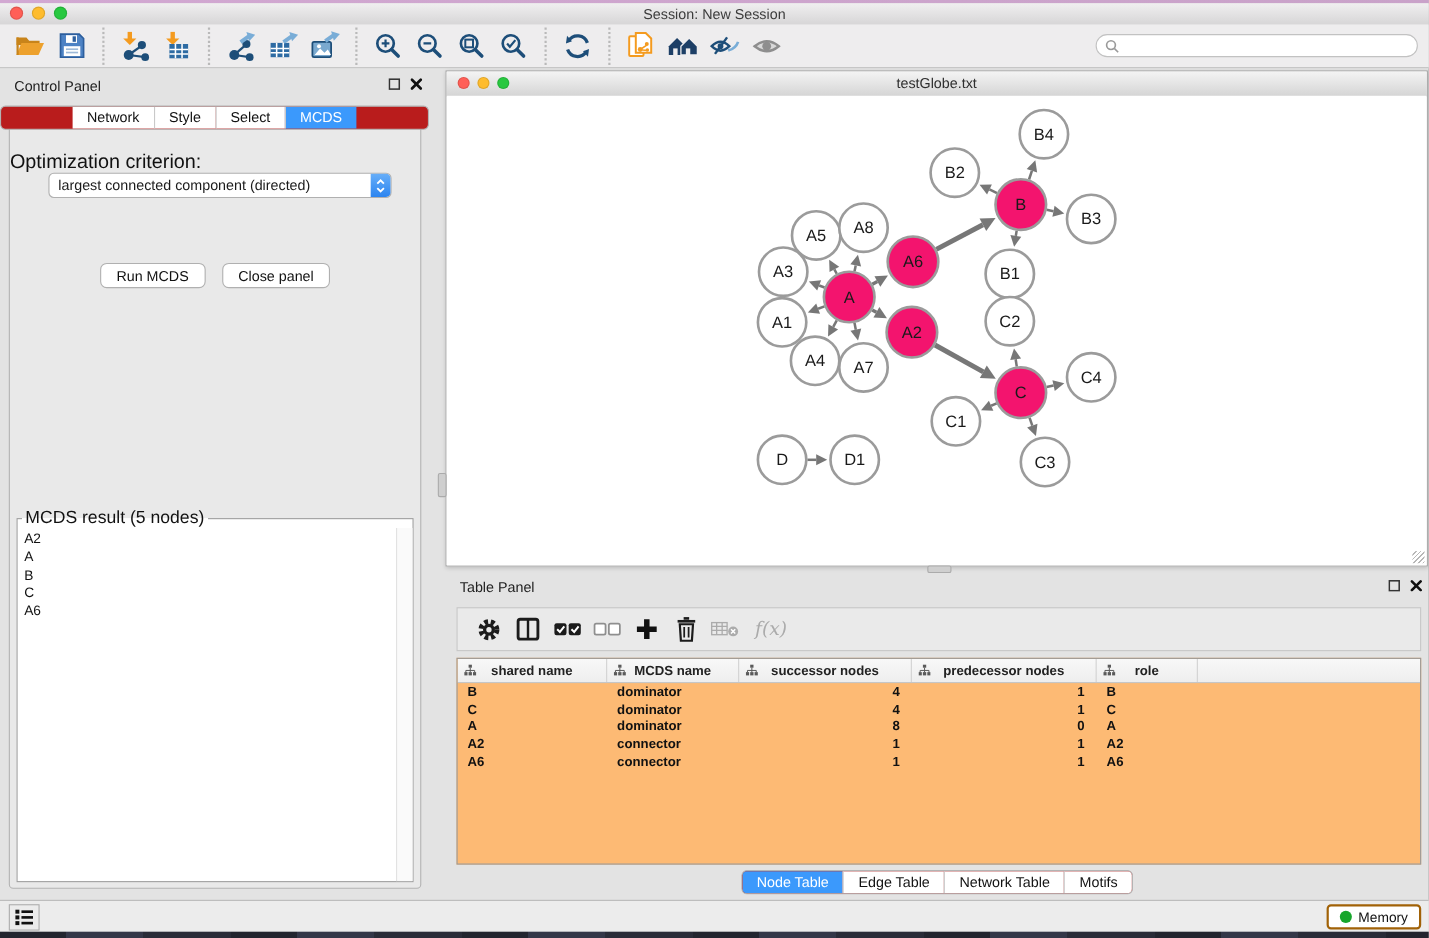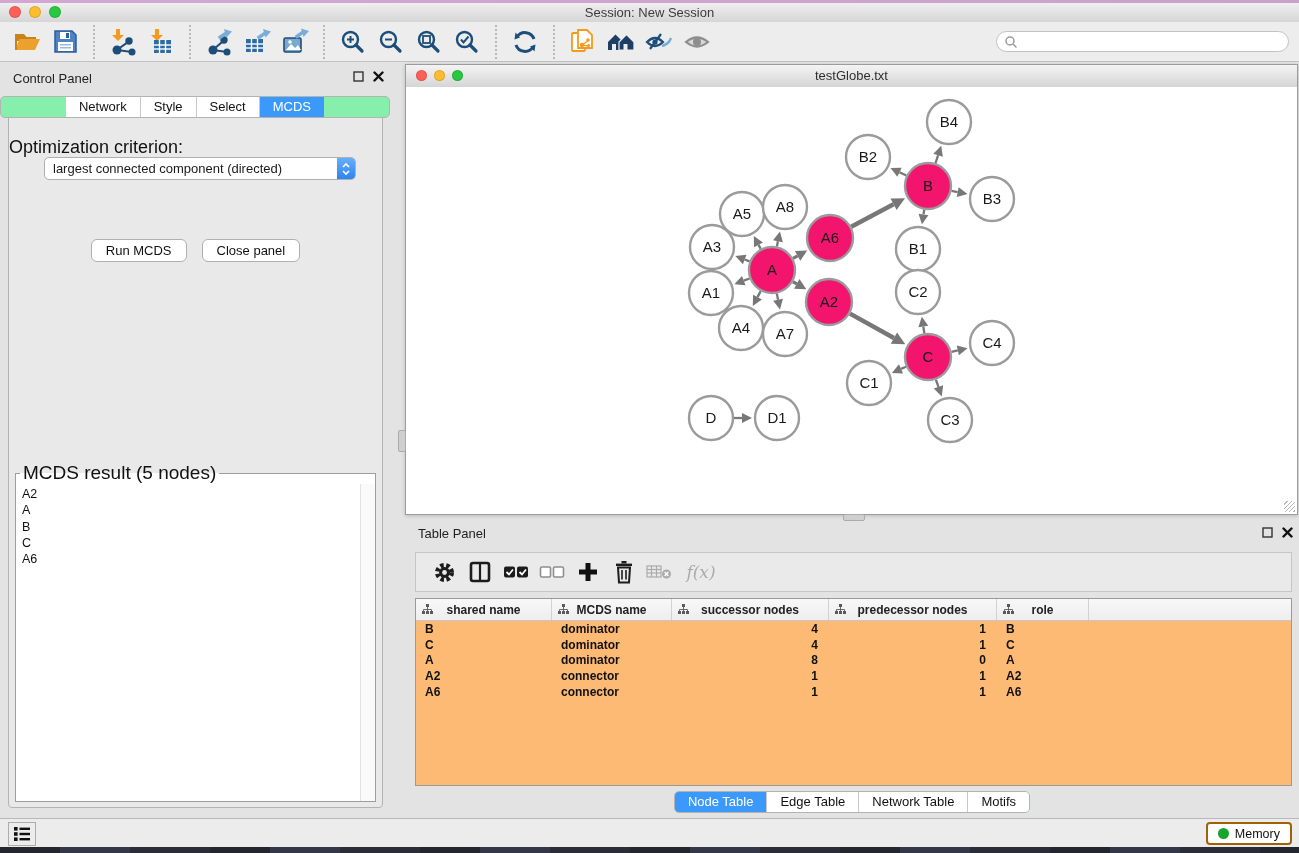--- a/index.html
+++ b/index.html
@@ -22,37 +22,37 @@
                background:#fff;display:flex;align-items:center;padding-left:7px;box-sizing:border-box;}
   .search-wrap input{border:none;outline:none;flex:1;height:16px;font-size:12px;background:transparent;margin-left:4px;}
   
   .control-panel{position:absolute;left:0;top:62px;width:390px;height:748px;}
   .cp-header{position:absolute;left:0;top:0;right:0;height:30px;}
   .panel-title{position:absolute;left:13px;top:9px;font-size:13px;color:#222;}
   .panel-btns{position:absolute;right:6px;top:9px;display:flex;gap:9px;align-items:center;}
   .cp-body{position:absolute;left:8px;right:7px;top:47px;bottom:2px;background:#e9e9e9;
            border:1px solid #b3b3b3;border-radius:4px;}
   .cp-tabs{position:absolute;left:0;right:0;top:34px;display:flex;justify-content:center;z-index:2;}
-  .seg{display:inline-flex;border:1px solid #b3b3b3;border-radius:5px;background:#86efac;overflow:hidden;}
+  .seg{display:inline-flex;border:1px solid #b3b3b3;border-radius:5px;background:#b91c1c;overflow:hidden;}
   .seg button{border:none;background:#fff;padding:2px 13px 3px;font:13px "Liberation Sans","DejaVu Sans",sans-serif;
               border-left:1px solid #c9c9c9;color:#111;}
   .seg button:first-child{border-left:none;}
   .seg button.active{background:#3b99fc;color:#fff;}
   .opt-label{position:absolute;left:0;right:0;top:27px;text-align:left;font-size:18px;color:#111;}
   .dropdown{position:absolute;left:35px;top:47px;width:312px;height:23px;background:#fff;border:1px solid #b0b0b0;
             border-radius:5px;display:flex;align-items:center;box-sizing:border-box;}
   .dropdown .dd-text{flex:1;font-size:13px;padding-left:8px;white-space:nowrap;overflow:hidden;}
   .dd-stepper{width:18px;height:21px;border-radius:0 4px 4px 0;background:linear-gradient(#66aef9,#2d85f0);
               display:flex;align-items:center;justify-content:center;}
   .cp-buttons{position:absolute;left:0;right:0;top:81px;display:flex;justify-content:center;gap:15px;}
   .push-btn{background:#fff;border:1px solid #b0b0b0;border-radius:6px;padding:3px 14px;
             font:13px "Liberation Sans","DejaVu Sans",sans-serif;color:#111;margin-top:48px;}
   fieldset.result{position:absolute;left:6px;right:6px;top:352px;bottom:5px;margin:0;padding:0;
                   background:#fff;border:1px solid #9d9d9d;}
-  fieldset.result legend{font-size:19px;color:#111;margin-left:4px;padding:0 3px;}
+  fieldset.result legend{font-size:16px;color:#111;margin-left:4px;padding:0 3px;}
   .result-list{position:absolute;left:0;right:15px;top:0;bottom:0;padding:2px 0 0 6px;overflow:hidden;}
   .result-item{font-size:12.5px;line-height:16.3px;color:#111;}
   .result-scroll{position:absolute;right:0;top:0;bottom:0;width:14px;background:#fafafa;border-left:1px solid #e2e2e2;}
   
   .net-window{position:absolute;left:405px;top:64px;width:893px;height:451px;background:#fff;
               border:1px solid #9c9c9c;box-sizing:border-box;box-shadow:0 1px 4px rgba(0,0,0,.18);}
   .net-titlebar{position:absolute;left:0;top:0;right:0;height:22px;background:linear-gradient(#f4f4f4,#d5d5d5);
                 border-bottom:1px solid #a8a8a8;}
   .net-titlebar .title{position:absolute;left:0;right:0;top:3px;text-align:center;font-size:13px;color:#2e2e2e;}
   .net-lights{position:absolute;left:10px;top:5px;display:flex;gap:7px;}

